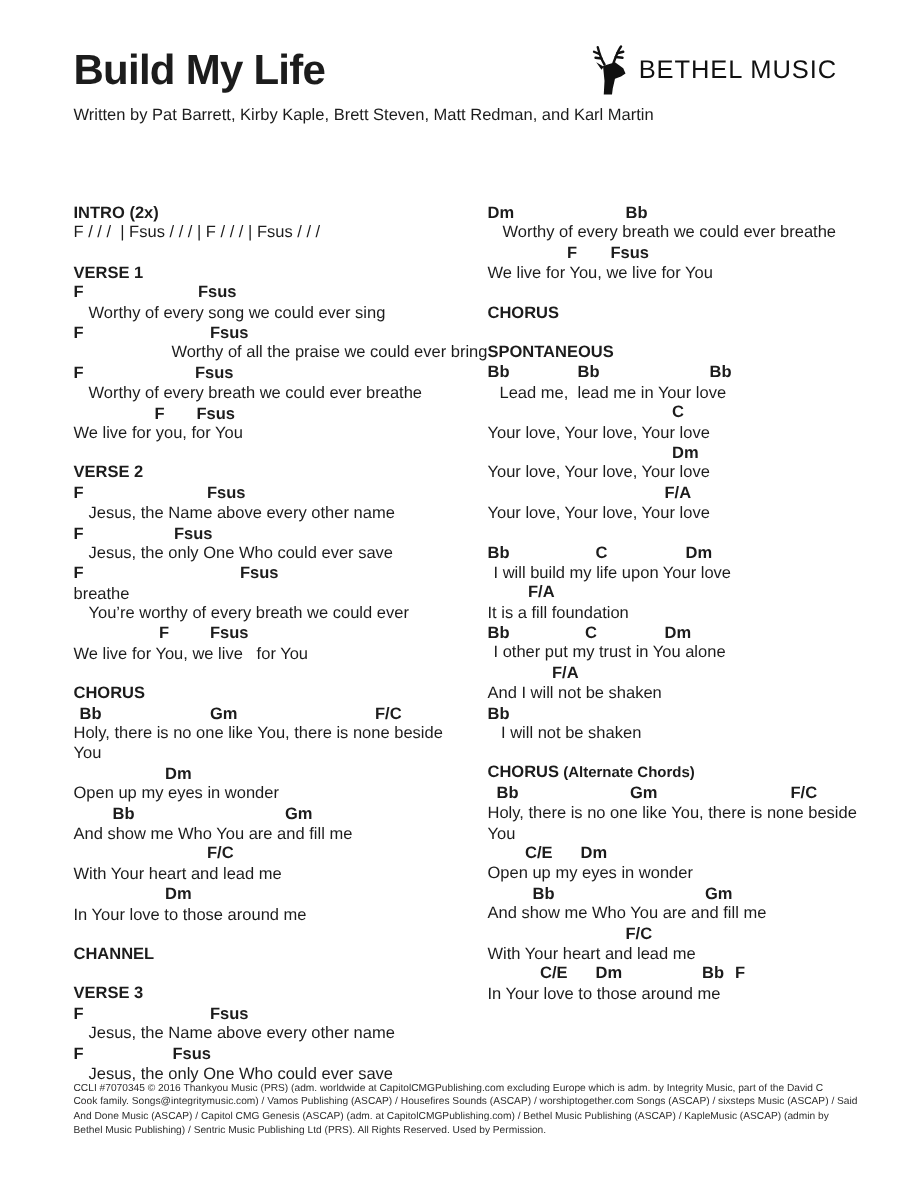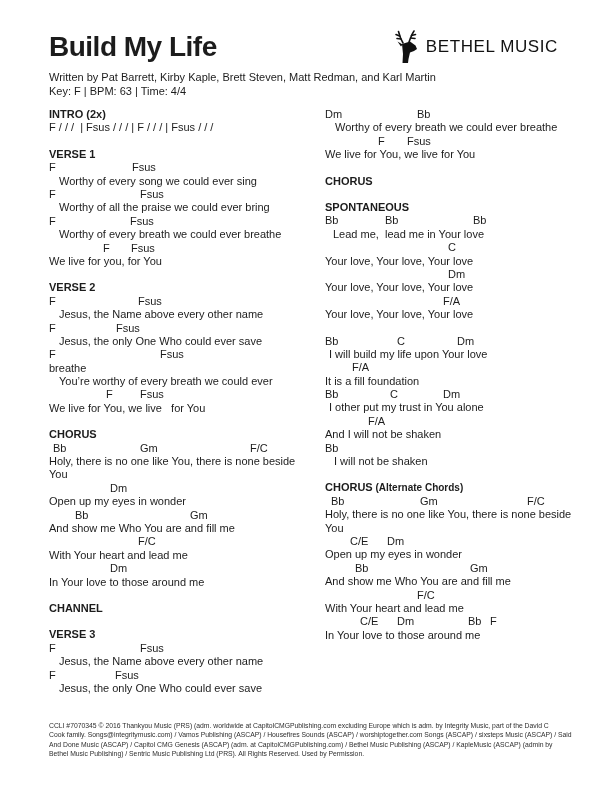--- a/index.html
+++ b/index.html
@@ -11,43 +11,42 @@
   
   .header{position:absolute;top:33px;left:49px;right:24px;}
   .title{font-size:28px;font-weight:bold;letter-spacing:-0.5px;line-height:1;}
   .byline{margin-top:9px;font-size:11px;line-height:14px;}
   .meta{font-size:11px;line-height:15px;}
   .logo{position:absolute;top:30px;right:54px;display:flex;align-items:center;gap:7px;}
   .logo-text{font-size:17px;letter-spacing:0.6px;color:#111;white-space:nowrap;}
   .logo-icon svg{display:block;}
   
   .cols{position:absolute;top:108px;left:49px;right:12px;display:flex;}
-  .col{width:276px;flex:none;}
+  .col{width:276px;flex:none;margin-top:28px;}
   .section{margin-top:13px;}
   .section:first-child{margin-top:0;}
   .sec-heading{font-size:11px;font-weight:bold;line-height:13.4px;}
   .sec-suffix{font-size:10px;font-weight:bold;}
   .line{font-size:11px;line-height:13.4px;height:13.4px;}
   .line.chords{position:relative;}
-  .chord{position:absolute;top:0;white-space:pre;}
+  .chord{position:absolute;top:0;white-space:pre;font-weight:bold;}
   .line.lyric{white-space:pre;}
   .line.run{white-space:pre;}
   
   .footer{position:absolute;left:49px;right:22px;top:721px;color:#2e2e2e;}
   .footer-line{font-size:6.8px;line-height:9.3px;white-space:nowrap;}
 </style>
 </head>
 <body>
 
 <div class="page">
 
   <div class="header">
     <div class="title">Build My Life</div>
     <div class="byline">Written by Pat Barrett, Kirby Kaple, Brett Steven, Matt Redman, and Karl Martin</div>
-    <div class="meta">Key: F | BPM: 63 | Time: 4/4</div>
   </div>
 
   <div class="logo">
     <span class="logo-icon">
       <svg width="24" height="34" viewBox="0 0 48 68" xmlns="http://www.w3.org/2000/svg">
         <g stroke="#111" stroke-width="3.2" stroke-linecap="round" fill="none">
           <path d="M16,26 C11,18 9,11 7,3"></path>
           <path d="M9,12 L2,9"></path>
           <path d="M12,18 L4,17"></path>
           <path d="M28,24 C31,16 33,9 38,2"></path>
@@ -71,21 +70,21 @@
           <div class="sec-heading">VERSE 1</div>
           <div class="line chords">
             <span class="chord" style="left: 0px;">F</span>
             <span class="chord" style="left: 83px;">Fsus</span>
           </div>
           <div class="line lyric" style="padding-left: 10px;">Worthy of every song we could ever sing</div>
           <div class="line chords">
             <span class="chord" style="left: 0px;">F</span>
             <span class="chord" style="left: 91px;">Fsus</span>
           </div>
-          <div class="line lyric" style="padding-left: 10px;">Worthy of all the praise we could ever bring</div>
+          <div class="line lyric" style="padding-left: 10px; text-align: right;">Worthy of all the praise we could ever bring</div>
           <div class="line chords">
             <span class="chord" style="left: 0px;">F</span>
             <span class="chord" style="left: 81px;">Fsus</span>
           </div>
           <div class="line lyric" style="padding-left: 10px;">Worthy of every breath we could ever breathe</div>
           <div class="line chords">
             <span class="chord" style="left: 54px;">F</span>
             <span class="chord" style="left: 82px;">Fsus</span>
           </div>
           <div class="line lyric">We live for you, for You</div>

